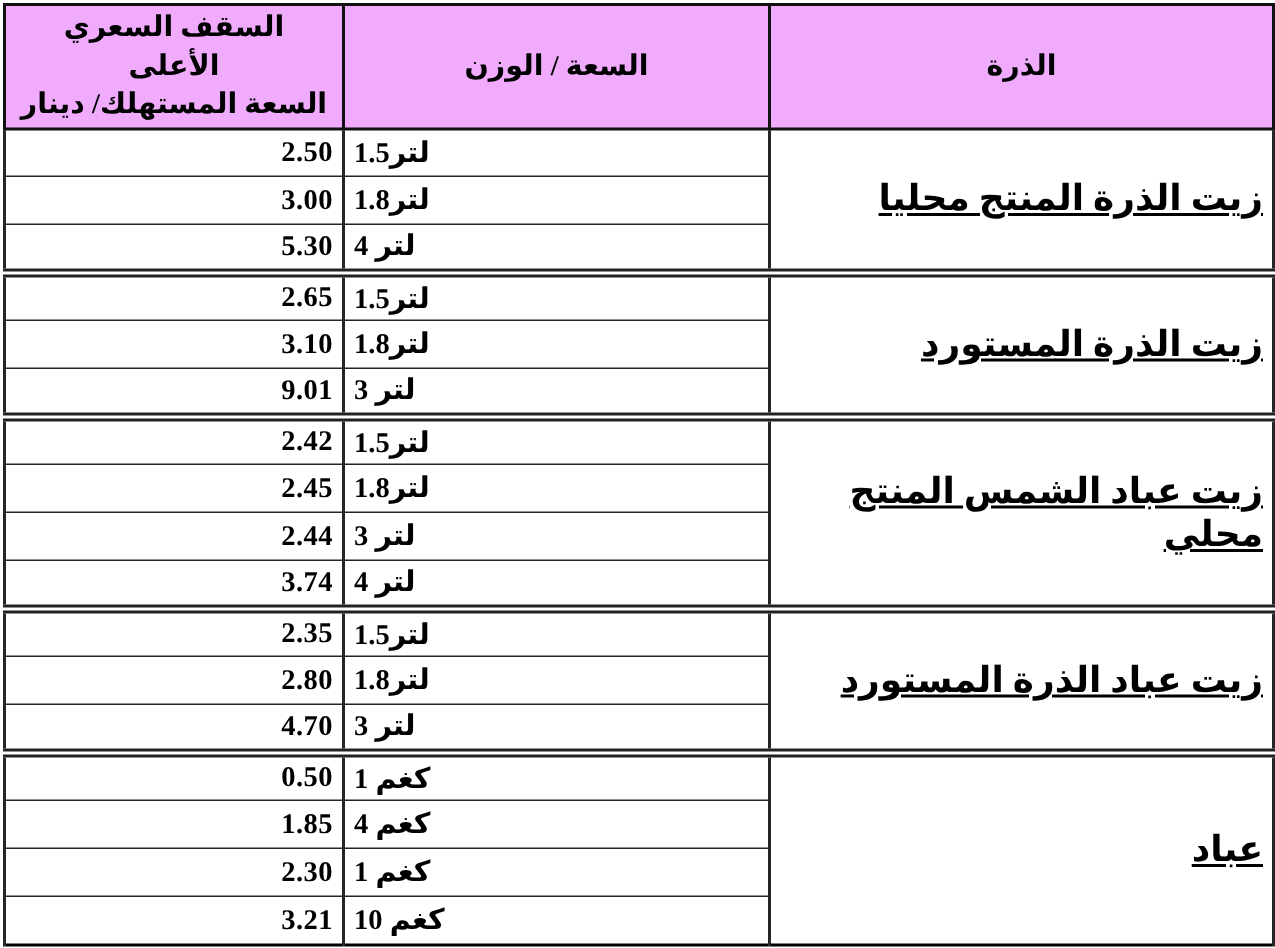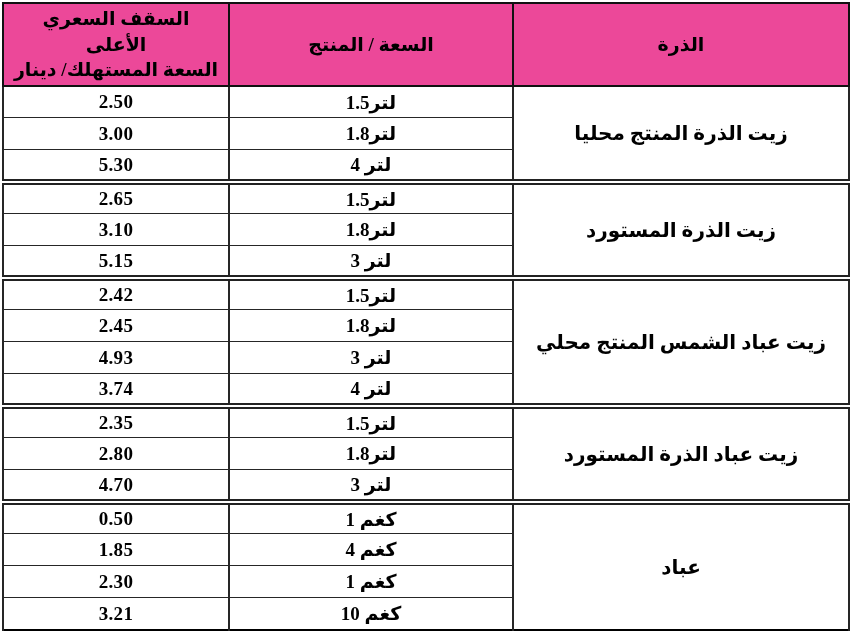--- a/index.html
+++ b/index.html
@@ -22,45 +22,44 @@
     border: 2.5px solid #000000;
     color: #000000;
     font-weight: bold;
     font-family: "Liberation Serif", "DejaVu Sans", serif;
   }
   col.c-cat   { width: 336px; }
   col.c-size  { width: 284px; }
   col.c-price { width: 226px; }
 
   th {
-    background: #ec4899;
+    background: #f0abfc;
     border: 2px solid #111111;
     border-bottom: 2.5px solid #111111;
     height: 60px;
     font-size: 19px;
     line-height: 1.35;
     text-align: center;
     vertical-align: middle;
     padding: 2px 6px;
     font-weight: bold;
   }
   .h-line { display: block; }
 
   td {
     border: 1.5px solid #262626;
     border-left-width: 2px;
     border-right-width: 2px;
     height: 32px;
-    text-align: center;
     vertical-align: middle;
     font-size: 19px;
     padding: 0 6px;
     font-weight: bold;
   }
-  td.cat  { font-size: 20px; }
+  td.cat  { font-size: 24px; text-decoration: underline; }
   td.size { direction: ltr; }
   td.price { letter-spacing: 0.3px; }
 
   
   tbody.grp + tbody.grp tr:first-child td {
     border-top: 6px double #222222;
   }
 </style>
 </head>
 <body>
@@ -68,21 +67,21 @@
 <div class="page">
   <table class="price-table">
     <colgroup>
       <col class="c-cat">
       <col class="c-size">
       <col class="c-price">
     </colgroup>
     <thead>
       <tr>
         <th>الذرة</th>
-        <th>السعة / المنتج</th>
+        <th>السعة / الوزن</th>
         <th>
           <span class="h-line">السقف السعري الأعلى</span>
           <span class="h-line">السعة المستهلك/ دينار</span>
         </th>
       </tr>
     </thead>
 
     <tbody class="grp">
       <tr>
         <td class="cat" rowspan="3">زيت الذرة المنتج محليا</td>
@@ -104,37 +103,37 @@
         <td class="cat" rowspan="3">زيت الذرة المستورد</td>
         <td class="size">1.5لتر</td>
         <td class="price">2.65</td>
       </tr>
       <tr>
         <td class="size">1.8لتر</td>
         <td class="price">3.10</td>
       </tr>
       <tr>
         <td class="size">3 لتر</td>
-        <td class="price">5.15</td>
+        <td class="price">9.01</td>
       </tr>
     </tbody>
 
     <tbody class="grp">
       <tr>
         <td class="cat" rowspan="4">زيت عباد الشمس المنتج محلي</td>
         <td class="size">1.5لتر</td>
         <td class="price">2.42</td>
       </tr>
       <tr>
         <td class="size">1.8لتر</td>
         <td class="price">2.45</td>
       </tr>
       <tr>
         <td class="size">3 لتر</td>
-        <td class="price">4.93</td>
+        <td class="price">2.44</td>
       </tr>
       <tr>
         <td class="size">4 لتر</td>
         <td class="price">3.74</td>
       </tr>
     </tbody>
 
     <tbody class="grp">
       <tr>
         <td class="cat" rowspan="3">زيت عباد الذرة المستورد</td>

